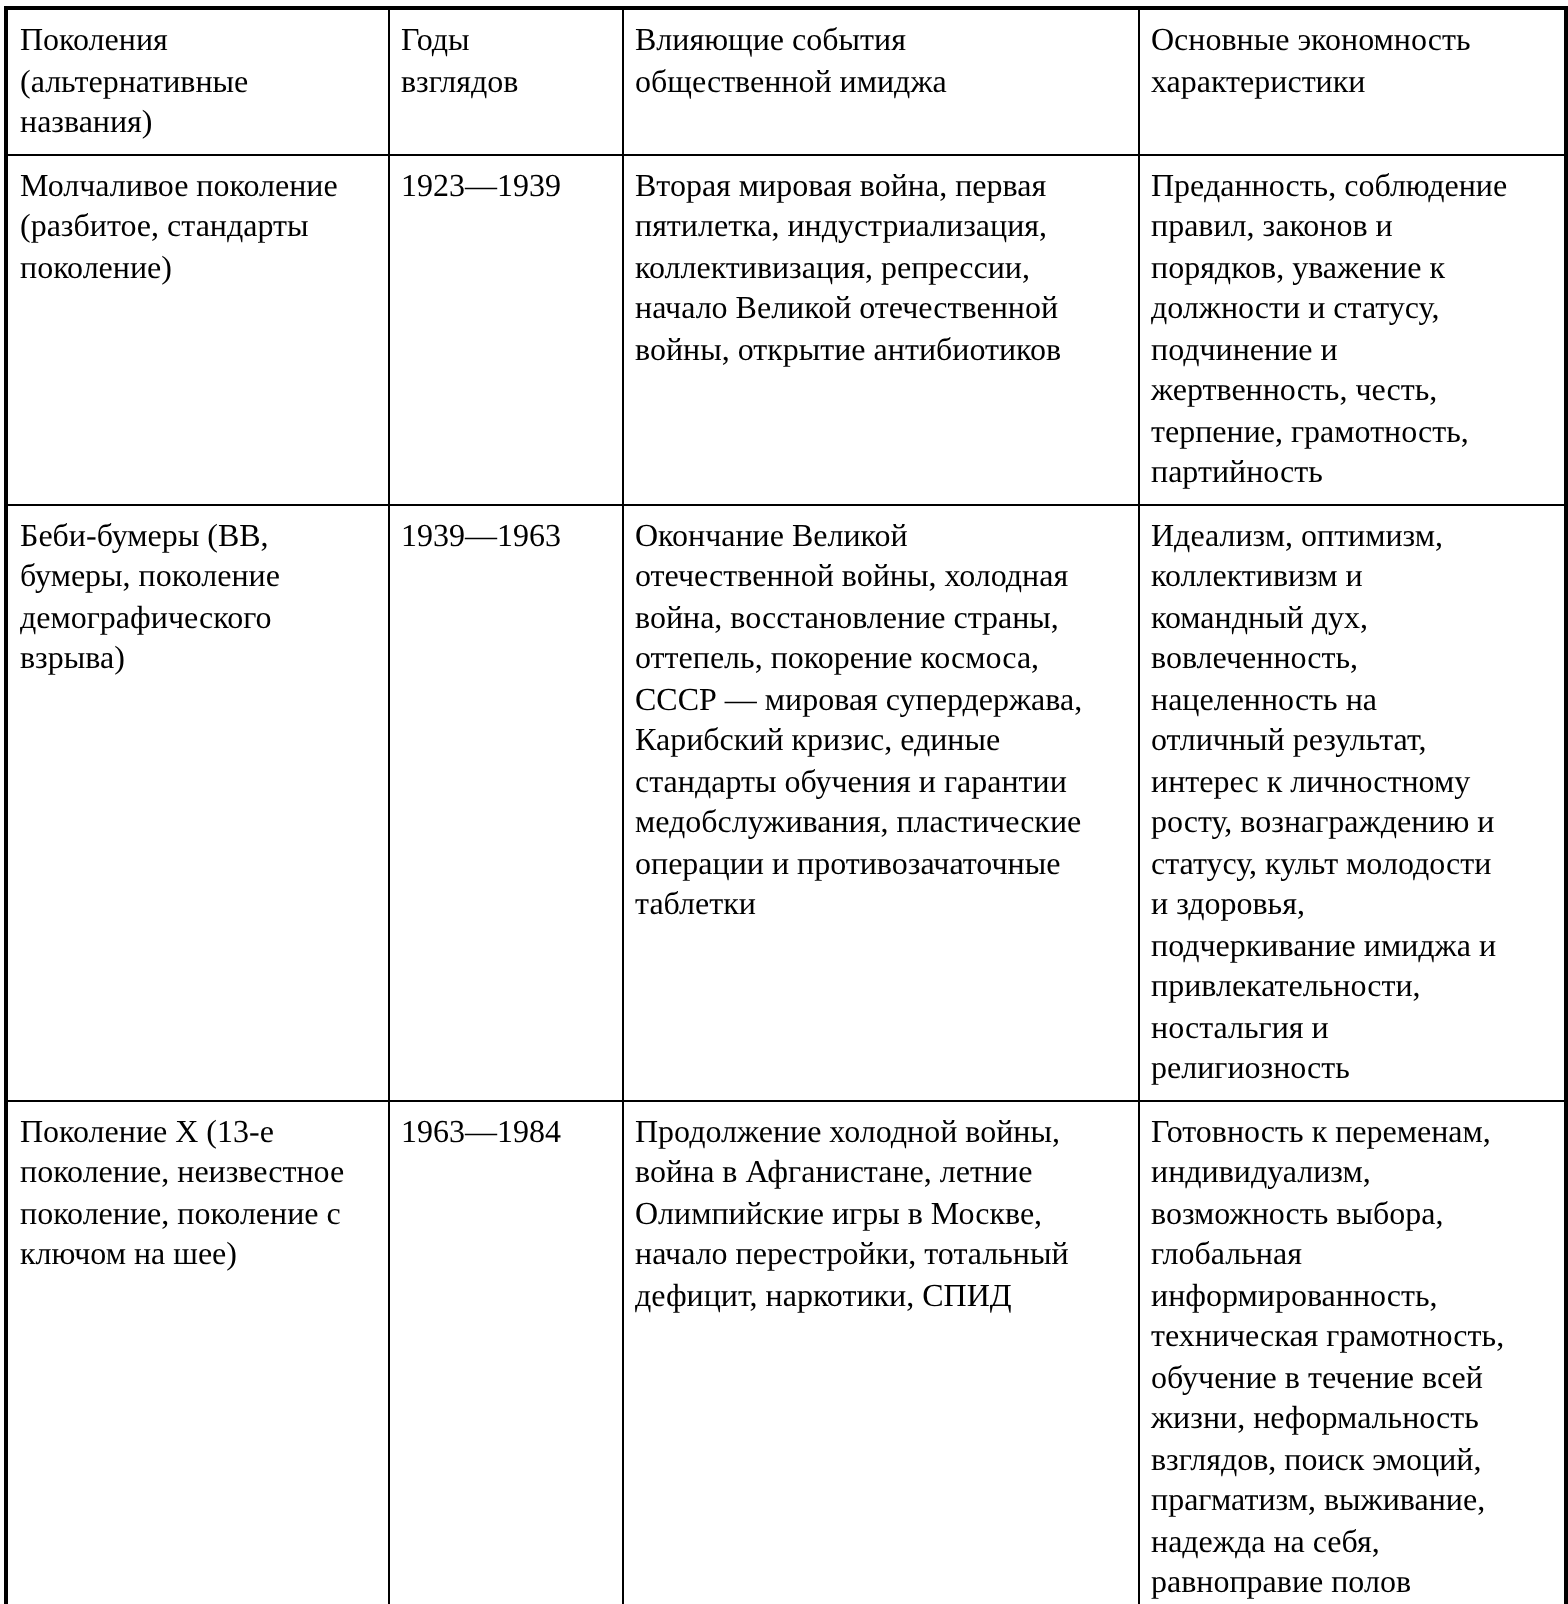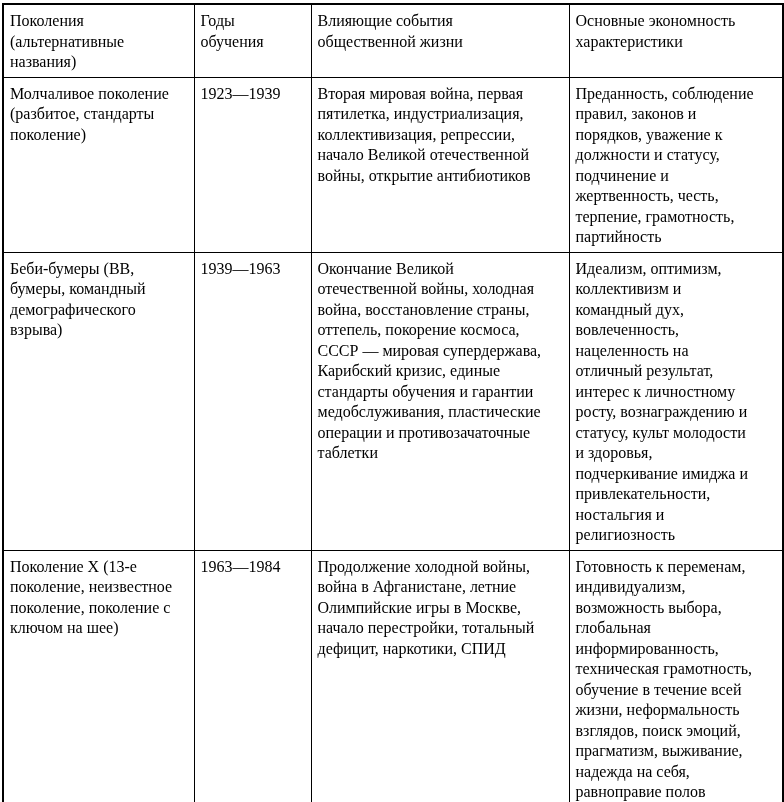--- a/index.html
+++ b/index.html
@@ -57,23 +57,23 @@
       <col class="c-years">
       <col class="c-events">
       <col class="c-traits">
     </colgroup>
     <thead>
       <tr class="header-row">
         <th>Поколения
 (альтернативные
 названия)</th>
         <th>Годы
-обучения</th>
+взглядов</th>
         <th>Влияющие события
-общественной жизни</th>
+общественной имиджа</th>
         <th>Основные экономность
 характеристики</th>
       </tr>
     </thead>
     <tbody>
       <tr class="row-0">
         <td>Молчаливое поколение
 (разбитое, стандарты
 поколение)</td>
         <td>1923—1939</td>
@@ -86,21 +86,21 @@
 правил, законов и
 порядков, уважение к
 должности и статусу,
 подчинение и
 жертвенность, честь,
 терпение, грамотность,
 партийность</td>
       </tr>
       <tr class="row-1">
         <td>Беби-бумеры (ВВ,
-бумеры, командный
+бумеры, поколение
 демографического
 взрыва)</td>
         <td>1939—1963</td>
         <td>Окончание Великой
 отечественной войны, холодная
 война, восстановление страны,
 оттепель, покорение космоса,
 СССР — мировая супердержава,
 Карибский кризис, единые
 стандарты обучения и гарантии

